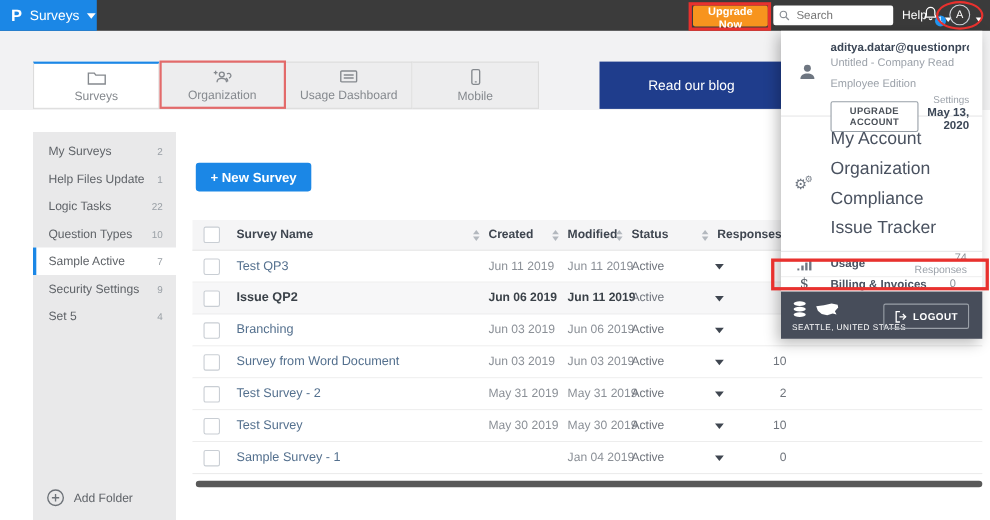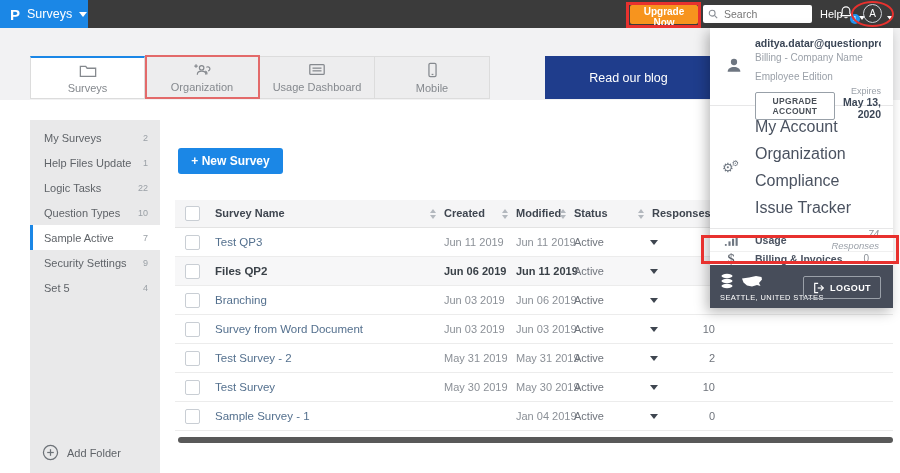--- a/index.html
+++ b/index.html
@@ -84,21 +84,21 @@
   .p-expires .e1{font-size:9px;color:#9ba1a9;}
   .p-expires .e2{font-size:10.5px;font-weight:bold;color:#3b4656;}
   .p-div{border-top:1px solid #e7e7e8;}
   .p-menu{position:relative;padding:7px 0;}
   .p-menuitem{padding:4.5px 0 4.5px 45px;font-size:16px;font-weight:normal;color:#4a5260;cursor:pointer;}
   .p-gears{position:absolute;left:12px;top:50%;transform:translateY(-50%);color:#6e7681;font-size:13px;line-height:1;}
   .p-gears small{font-size:8px;position:relative;top:-6px;left:-2px;}
   .p-usage{display:flex;align-items:center;height:33px;padding:0 14px 0 0;position:relative;}
   .p-usage .ulabel{position:absolute;left:45px;font-size:10.5px;font-weight:bold;color:#4a5260;}
   .p-usage .uicon{position:absolute;left:14px;}
-  .p-usage .uval{margin-left:auto;text-align:right;font-style:italic;}
+  .p-usage .uval{margin-left:auto;text-align:right;}
   .p-usage .uval .v1{font-size:10px;color:#8b9097;}
   .p-usage .uval .v2{font-size:9.5px;color:#9ba1a9;}
   .p-billing{display:flex;align-items:center;height:28px;position:relative;border-top:1px solid #f0f0f0;padding-right:24px;}
   .p-billing .bicon{position:absolute;left:17px;font-family:"DejaVu Serif",serif;font-size:13px;color:#555c66;}
   .p-billing .blabel{position:absolute;left:45px;font-size:10.5px;font-weight:bold;color:#4a5260;}
   .p-billing .bval{margin-left:auto;font-size:10px;color:#8b9097;}
   .p-footer{height:45px;background:#474d5a;position:relative;padding:6px 10px;box-sizing:border-box;margin-top:auto;}
   .pf-icons{display:flex;gap:7px;align-items:flex-end;height:18px;}
   .pf-loc{color:#fff;font-size:7.5px;letter-spacing:.4px;margin-top:4px;}
   .pf-logout{position:absolute;right:12px;top:11px;height:23px;border:1px solid #9aa0a8;background:transparent;
@@ -252,21 +252,21 @@
     <div class="cb"></div>
     <span class="c-name">Test QP3</span>
     <span class="c-created">Jun 11 2019</span>
     <span class="c-modified">Jun 11 2019</span>
     <span class="c-status">Active</span>
     <span class="c-caret"></span>
     <span class="c-resp"></span>
   </div>
         <div class="trow bold shaded">
     <div class="cb"></div>
-    <span class="c-name">Files QP2</span>
+    <span class="c-name">Issue QP2</span>
     <span class="c-created">Jun 06 2019</span>
     <span class="c-modified">Jun 11 2019</span>
     <span class="c-status">Active</span>
     <span class="c-caret"></span>
     <span class="c-resp"></span>
   </div>
         <div class="trow">
     <div class="cb"></div>
     <span class="c-name">Branching</span>
     <span class="c-created">Jun 03 2019</span>
@@ -315,26 +315,26 @@
 
   <div class="hscroll"></div>
 
   <div class="panel">
     <div class="p-user">
       <svg class="p-usericon" width="18" height="18" viewBox="0 0 24 24">
         <circle cx="12" cy="8" r="4.2" fill="#6e7681"></circle>
         <path d="M3.5 21c0-4.5 4-6.5 8.5-6.5s8.5 2 8.5 6.5z" fill="#6e7681"></path>
       </svg>
       <div class="p-email">aditya.datar@questionpro.c...</div>
-      <div class="p-company">Billing - Company Name</div>
+      <div class="p-company">Untitled - Company Read</div>
       <div class="p-edition">Employee Edition</div>
       <div class="p-btnrow">
         <button class="p-upgrade">UPGRADE ACCOUNT</button>
         <div class="p-expires">
-          <div class="e1">Expires</div>
+          <div class="e1">Settings</div>
           <div class="e2">May 13, 2020</div>
         </div>
       </div>
     </div>
     <div class="p-div"></div>
     <div class="p-menu">
       <span class="p-gears">⚙<small>⚙</small></span>
       <div class="p-menuitem">My Account</div>
       <div class="p-menuitem">Organization</div>
       <div class="p-menuitem">Compliance</div>

